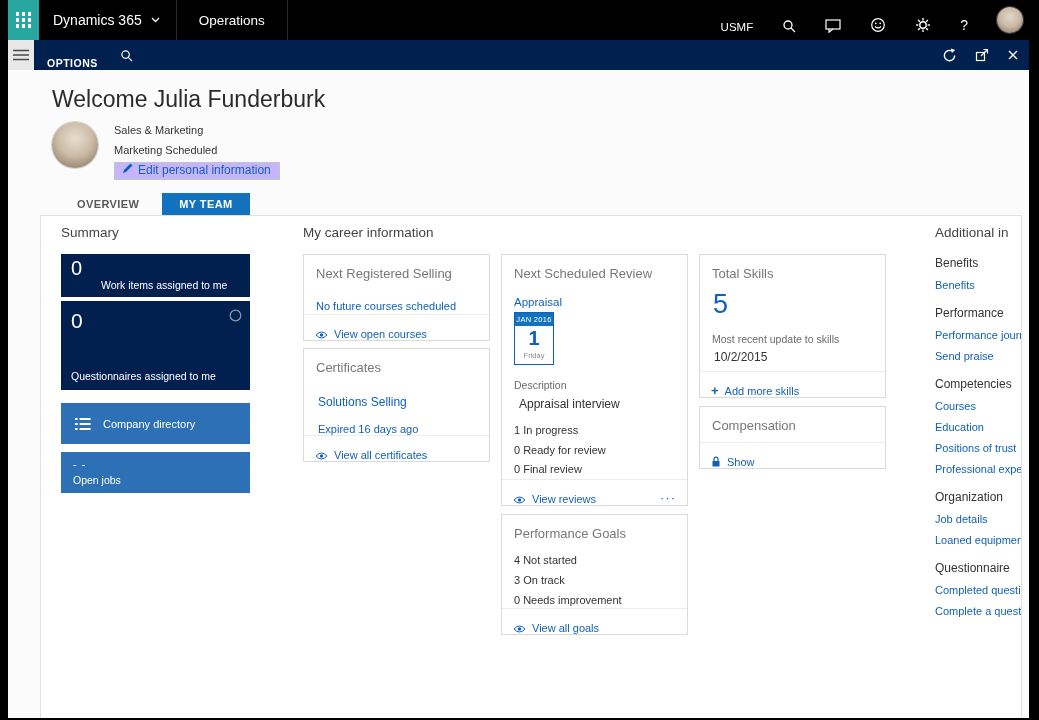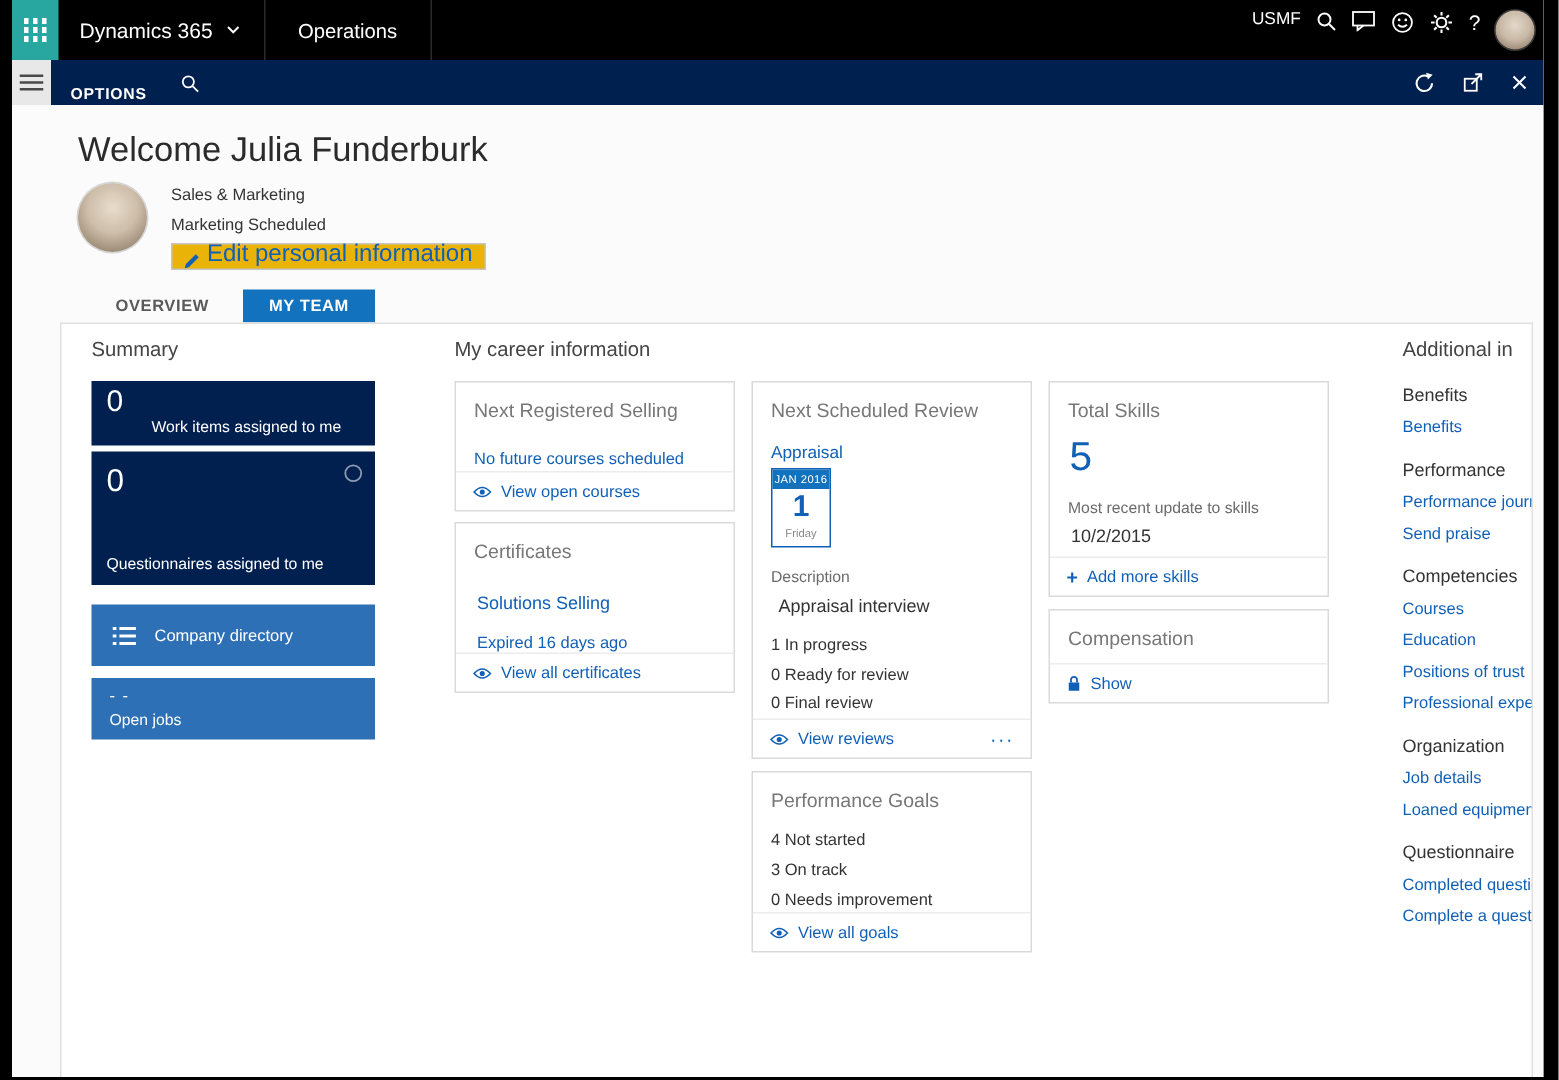--- a/index.html
+++ b/index.html
@@ -15,21 +15,21 @@
   .waffle { width:31px; height:40px; background:#27a7a0; border:none; cursor:pointer;
             display:flex; align-items:center; justify-content:center; flex:0 0 31px; }
   .waffle-grid { width:16px; height:16px; display:grid;
                  grid-template-columns:repeat(3,1fr); gap:2.5px; }
   .waffle-grid span { background:#fff; width:3.5px; height:3.5px; }
   .brand { color:#fff; font-size:14px; margin-left:14px; display:flex;
            align-items:center; gap:9px; cursor:pointer; white-space:nowrap; }
   .app-tab { height:40px; margin-left:16px; padding:0 22px; display:flex; align-items:center;
              color:#fff; font-size:13.5px; border-left:1px solid #2c2c2c;
              border-right:1px solid #2c2c2c; cursor:pointer; white-space:nowrap; }
-  .topbar-right { margin-left:auto; display:flex; align-items:flex-start; gap:10px;
+  .topbar-right { margin-left:auto; display:flex; align-items:flex-end; gap:29px;
                   padding-right:6px; }
   .icon-btn { background:none; border:none; cursor:pointer; display:flex;
               align-items:center; justify-content:center; padding:0; }
   .company { color:#fff; font-size:11.5px; cursor:pointer; }
   .help-btn { color:#fff; font-size:14px; background:none; border:none; cursor:pointer; }
   .avatar-sm { width:26px; height:26px; border-radius:50%; cursor:pointer;
      background:radial-gradient(circle at 50% 38%, #e3d8c9 0%, #c9b9a6 48%, #95836f 85%);
      box-shadow:0 0 0 1px #3a3a3a; }
 
   
@@ -48,23 +48,23 @@
   .page-title { position:absolute; left:44px; top:16px; font-size:23px; font-weight:normal;
                 color:#2b2b2b; }
   .profile-photo { position:absolute; left:44px; top:52px; width:46px; height:46px;
      border-radius:50%;
      background:radial-gradient(circle at 50% 36%, #e8ddcd 0%, #cdbda9 45%, #9b8a76 80%, #857361 100%);
      box-shadow:0 0 0 1px #d4d4d4; }
   .persona { position:absolute; left:98px; top:54px; }
   .persona-line { position:absolute; left:8px; font-size:11px; color:#333; white-space:nowrap; }
   .dept { top:0; }
   .jobt { top:20px; }
-  .edit-btn { position:absolute; left:8px; top:38px; display:inline-flex; align-items:flex-end;
-              gap:5px; height:18px; padding:0 8px; background:#eab308; border:1px solid #c5c5c5;
-              color:#1160b7; font-size:16px; cursor:pointer; white-space:nowrap; }
+  .edit-btn { position:absolute; left:8px; top:38px; display:inline-flex; align-items:flex-start;
+              gap:5px; height:18px; padding:0 8px; background:#c4b5fd; border:1px solid #c5c5c5;
+              color:#1160b7; font-size:12px; cursor:pointer; white-space:nowrap; }
 
   .tabs { position:absolute; left:52px; top:123px; display:flex; gap:6px; }
   .tab { height:22px; padding:0 17px; display:flex; align-items:center; font-size:11px;
          font-weight:bold; letter-spacing:.4px; color:#595959; cursor:pointer; }
   .tab.active { background:#1272bd; color:#fff; }
 
   .panel { position:absolute; left:32px; top:145px; width:982px; height:503px;
            background:#fff; border:1px solid #e0e0e0; border-bottom:none; overflow:hidden; }
   .col-h { position:absolute; top:9px; font-size:13.5px; font-weight:normal; color:#444; }
 
@@ -84,21 +84,21 @@
   .t4 .tile-label { left:12px; bottom:7px; }
   .tile-corner { position:absolute; right:8px; top:8px; }
   .tile-glyph { position:absolute; left:12px; top:6px; font-size:11px; letter-spacing:1px; }
   .t3 .mid-label { font-size:11px; }
 
   
   .card { position:absolute; width:187px; background:#fff; border:1px solid #dadada; }
   .card-title { position:absolute; left:12px; top:11px; font-size:13px; color:#777;
                 white-space:nowrap; }
   .card-footer { position:absolute; left:0; right:0; bottom:0; height:26px;
-                 border-top:1px solid #ececec; display:flex; align-items:center; gap:6px;
+                 border-top:1px solid #ececec; display:flex; align-items:flex-end; gap:6px;
                  padding:0 11px; font-size:11px; color:#1160b7; cursor:pointer; }
   .stat { position:absolute; left:12px; font-size:11px; color:#333; white-space:nowrap; }
   .gray-cap { position:absolute; left:12px; font-size:10.5px; color:#6b6b6b; white-space:nowrap; }
 
   .c1 { left:262px; top:38px; height:87px; }
   .c2 { left:262px; top:132px; height:114px; }
   .c3 { left:460px; top:38px; height:252px; }
   .c4 { left:460px; top:298px; height:121px; }
   .c5 { left:658px; top:38px; height:144px; }
   .c6 { left:658px; top:190px; height:63px; }

